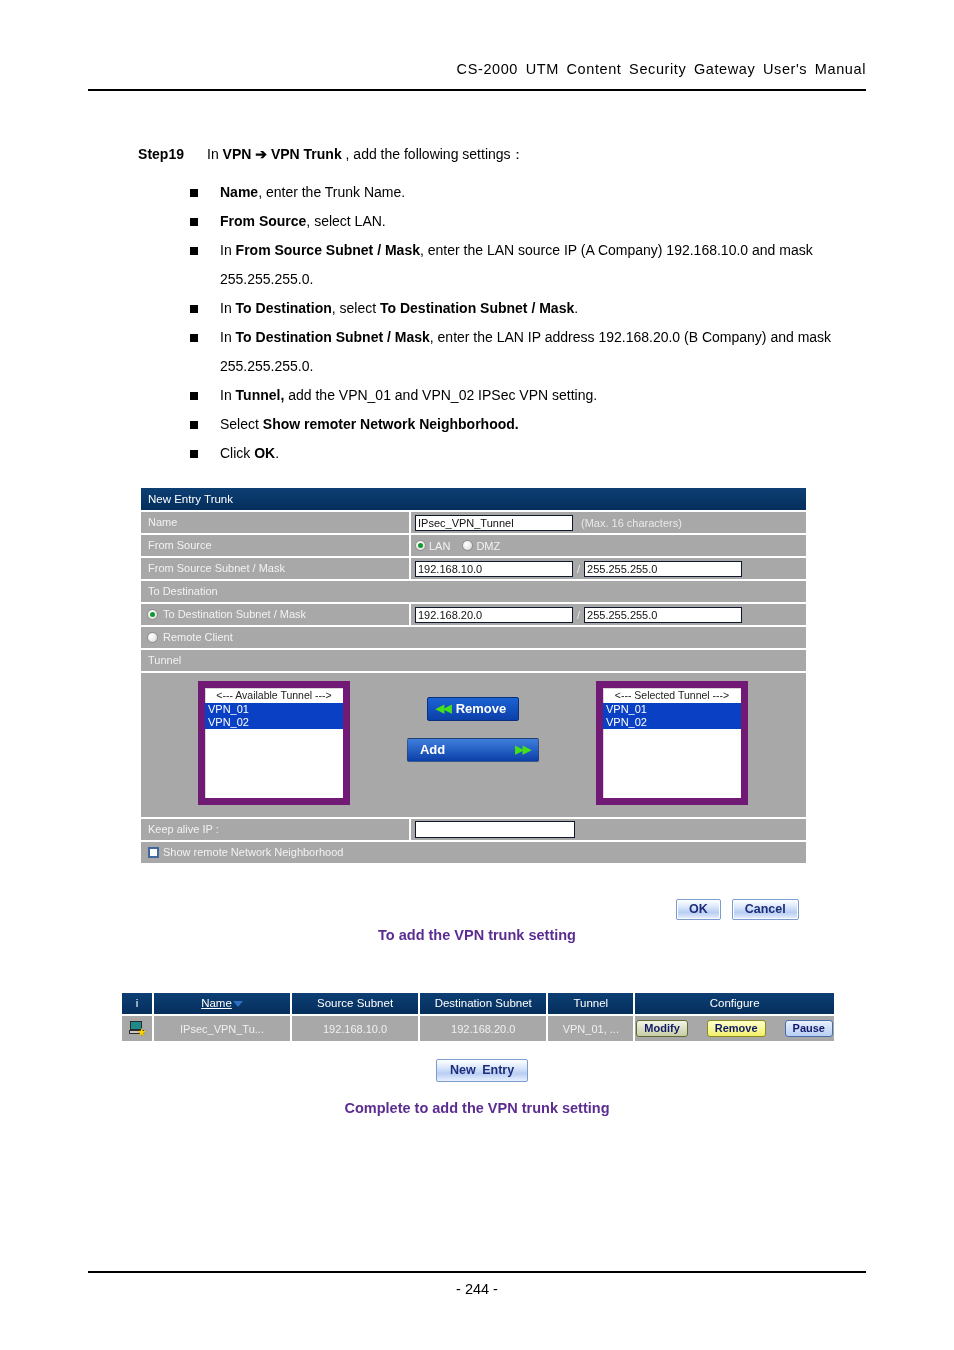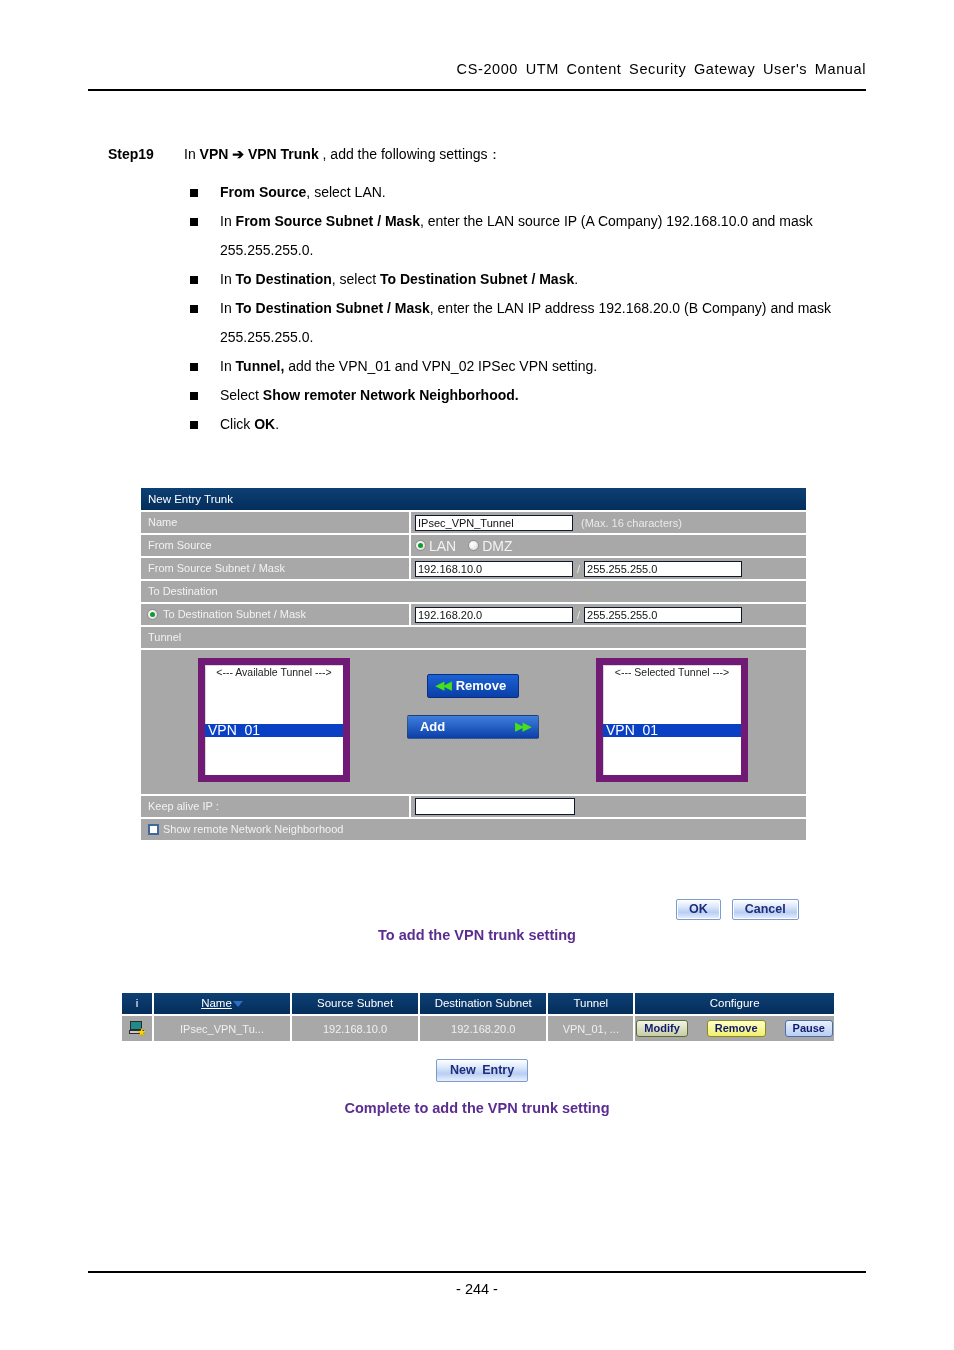--- a/index.html
+++ b/index.html
@@ -39,34 +39,35 @@
     height: 2px;
     background: #000;
   }
 
   
   .step-block {
     position: absolute;
     left: 108px;
     top: 144px;
     width: 760px;
+    text-align: right;
   }
   .step-line {
     display: flex;
     align-items: flex-start;
     font-size: 14px;
     line-height: 20px;
   }
   .step-label {
     font-weight: bold;
     width: 76px;
     flex: 0 0 76px;
     font-size: 14px;
   }
-  .step-text { font-size: 14px; }
+  .step-text { font-size: 14px; margin-left: 23px; }
   .b { font-weight: bold; }
 
   .bullets {
     position: absolute;
     left: 190px;
     top: 178px;
     width: 680px;
   }
   .bullet-row {
     position: relative;
@@ -165,21 +166,21 @@
     vertical-align: -1px;
   }
   .radio.on::after {
     content: "";
     position: absolute;
     left: 2px; top: 2px;
     width: 5px; height: 5px;
     border-radius: 50%;
     background: #0f9b2e;
   }
-  .radio-lbl { color: #f2f2f2; font-size: 14px; padding: 0 12px 0 3px; }
+  .radio-lbl { color: #f2f2f2; font-size: 11px; padding: 0 12px 0 3px; }
   .rowradio {
     position: absolute;
     left: 6px;
     top: 5px;
   }
 
   .checkbox {
     display: inline-block;
     width: 11px;
     height: 11px;
@@ -216,22 +217,21 @@
     color: #222;
     padding: 1px 0 1px 0;
     font-size: 10.5px;
     line-height: 13px;
   }
   .listbox .litem {
     background: #0a41c4;
     color: #ffffff;
     padding-left: 3px;
     line-height: 13px;
-    font-size: 14px;
-    margin-top: 44px;
+    font-size: 11px;
   }
   .tunnel-mid {
     flex: 1 1 auto;
     display: flex;
     flex-direction: column;
     align-items: center;
     padding-top: 16px;
   }
   .btn-blue {
     background: linear-gradient(#1b63d4, #0b3fa8);
@@ -423,20 +423,24 @@
     <span class="step-label">Step19</span>
     <span class="step-text">
       <span>In </span><span class="b">VPN</span><span class="b"> ➔ </span><span class="b">VPN Trunk</span><span> , add the following settings：</span>
     </span>
   </div>
 </div>
 
 <div class="bullets">
   <div class="bullet-row">
     <span class="sq"></span>
+    <span class="cont"><span class="b">Name</span><span>, enter the Trunk Name.</span></span>
+  </div>
+  <div class="bullet-row">
+    <span class="sq"></span>
     <span class="cont"><span class="b">From Source</span><span>, select LAN.</span></span>
   </div>
   <div class="bullet-row">
     <span class="sq"></span>
     <span class="cont"><span>In </span><span class="b">From Source Subnet / Mask</span><span>, enter the LAN source IP (A Company) 192.168.10.0 and mask 255.255.255.0.</span></span>
   </div>
   <div class="bullet-row">
     <span class="sq"></span>
     <span class="cont"><span>In </span><span class="b">To Destination</span><span>, select </span><span class="b">To Destination Subnet / Mask</span><span>.</span></span>
   </div>
@@ -502,20 +506,26 @@
       <span>To Destination Subnet / Mask</span>
     </div>
     <div class="dlg-sep"></div>
     <div class="dlg-cell-field">
       <input class="txtbox w1" type="text" value="192.168.20.0" style="">
       <span class="slash">/</span>
       <input class="txtbox w2" type="text" value="255.255.255.0" style="">
     </div>
   </div>
 
+  <div class="dlg-row">
+    <div class="dlg-cell-label withradio" style="width:auto;flex:1 1 auto">
+      <span class="radio rowradio"></span>
+      <span>Remote Client</span>
+    </div>
+  </div>
 
   <div class="dlg-row">
     <div class="dlg-cell-label" style="width:auto;flex:1 1 auto">Tunnel</div>
   </div>
 
   <div class="tunnel-area">
     <div class="tunnel-spacer"></div>
 
     <div class="listbox">
       <div class="lhead">&lt;--- Available Tunnel ---&gt;</div>

